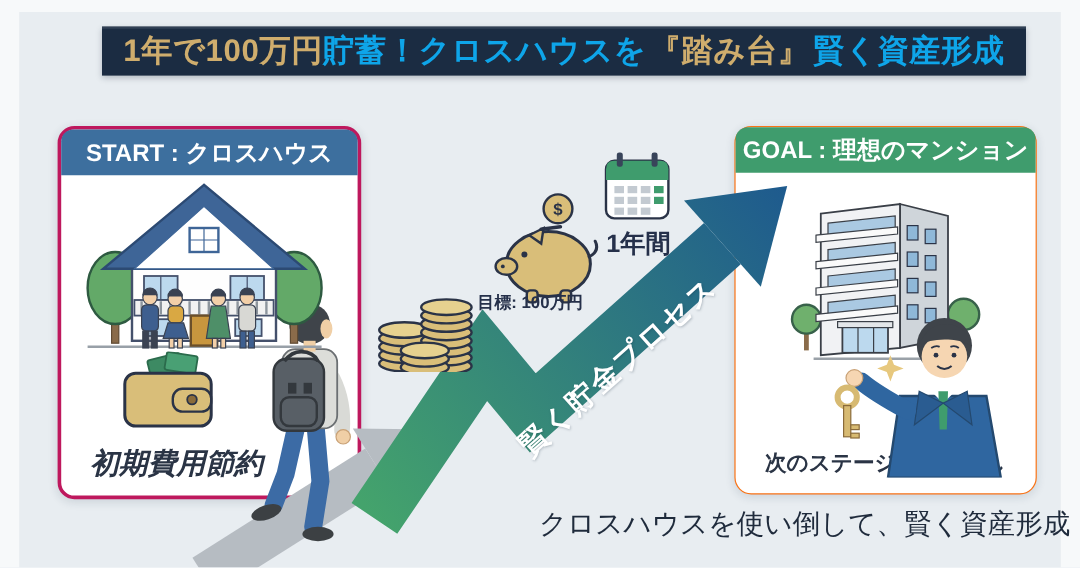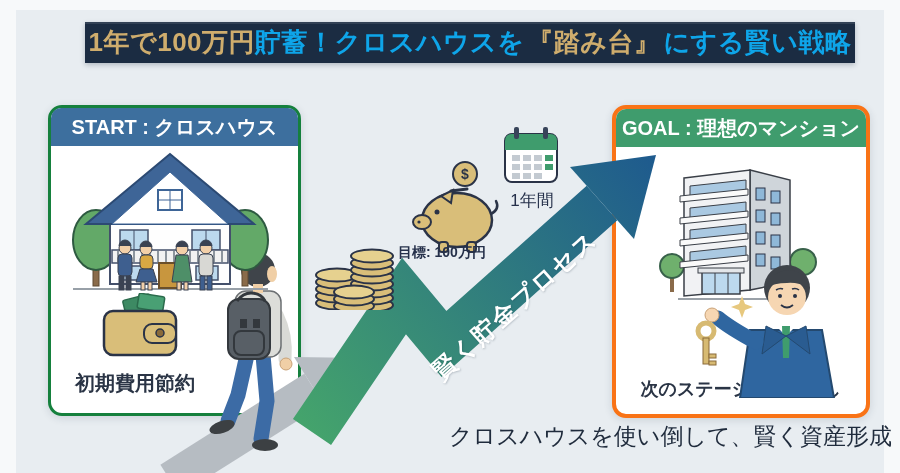--- a/index.html
+++ b/index.html
@@ -25,42 +25,42 @@
   }
   .banner .gold{color:#cfad6d;}
   .banner .white{color:#0ea5e9;}
   .banner .pad{margin:0 3px;text-align:right;}
   
   .panel{
     position:absolute;top:105px;height:305px;background:#ffffff;
     border-radius:14px;z-index:4;
     box-shadow:0 2px 8px rgba(30,50,70,.14);
   }
-  .panel-start{left:48px;width:247px;border:3px solid #15803d;}
-  .panel-goal{left:612px;width:250px;border:4px solid #f97316;}
+  .panel-start{left:48px;width:247px;border:3px solid #be185d;}
+  .panel-goal{left:612px;width:250px;border:1px solid #f97316;}
   .panel-header{
     height:38px;border-radius:10px 10px 0 0;
     display:flex;align-items:center;justify-content:center;
     color:#ffffff;font-size:20px;font-weight:800;white-space:nowrap;
   }
   .panel-start .panel-header{background:#3d6f9e;}
   .panel-goal .panel-header{background:#3f9c6d;}
   .panel-caption{
     position:absolute;font-weight:800;color:#2a3445;white-space:nowrap;
   }
-  .caption-start{left:24px;top:262px;font-size:20px;}
+  .caption-start{left:24px;top:262px;font-size:24px;font-style:italic;}
   .caption-goal{left:0;right:0;top:268px;font-size:18px;text-align:center;}
   
   .goal-amount{
     position:absolute;left:398px;top:244px;z-index:12;
     font-size:14px;font-weight:800;color:#25304a;white-space:nowrap;
   }
   .duration{
     position:absolute;left:500px;top:189px;width:64px;z-index:12;
-    font-size:17px;font-weight:400;color:#25304a;text-align:center;white-space:nowrap;
+    font-size:21px;font-weight:700;color:#25304a;text-align:center;white-space:nowrap;
   }
   .arrow-label{
     position:absolute;left:515px;top:305px;z-index:11;
     transform:translate(-50%,-50%) rotate(-41.5deg);
     font-size:24px;font-weight:800;color:#ffffff;letter-spacing:2px;white-space:nowrap;
     text-shadow:0 1px 2px rgba(20,40,60,.25);
   }
   
   .footer-tagline{
     position:absolute;left:332px;top:421px;width:560px;z-index:20;
@@ -83,21 +83,21 @@
 </head>
 <body>
 
 <div id="canvas">
   <div class="stage"></div>
 
   <div class="banner">
     <span class="gold">1年で100万円</span>
       <span class="white">貯蓄！クロスハウスを</span>
       <span class="gold pad">『踏み台』</span>
-      <span class="white">にする賢い戦略</span>
+      <span class="white">賢く資産形成</span>
   </div>
 
   <div class="panel panel-start">
     <div class="panel-header">START : クロスハウス</div>
     <div class="panel-caption caption-start">初期費用節約</div>
   </div>
 
   <div class="panel panel-goal">
     <div class="panel-header">GOAL : 理想のマンション</div>
     <div class="panel-caption caption-goal">次のステージへ引っ越し</div>

